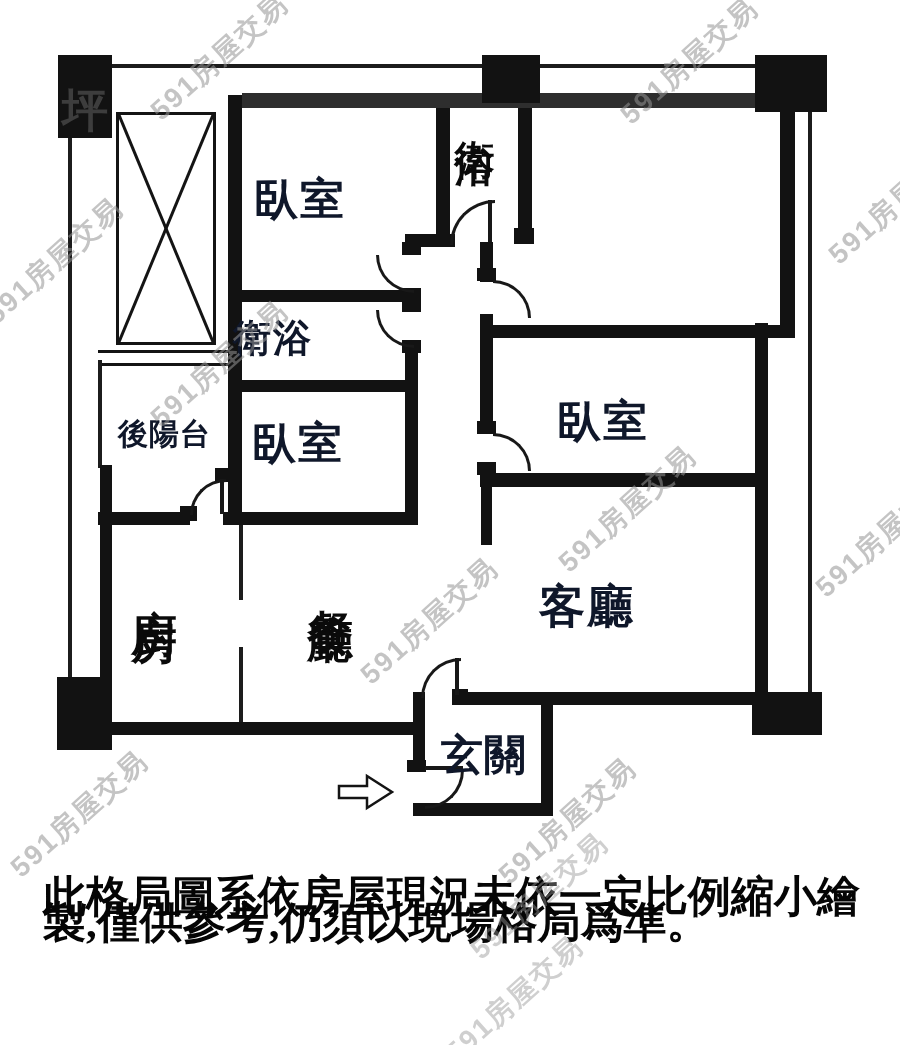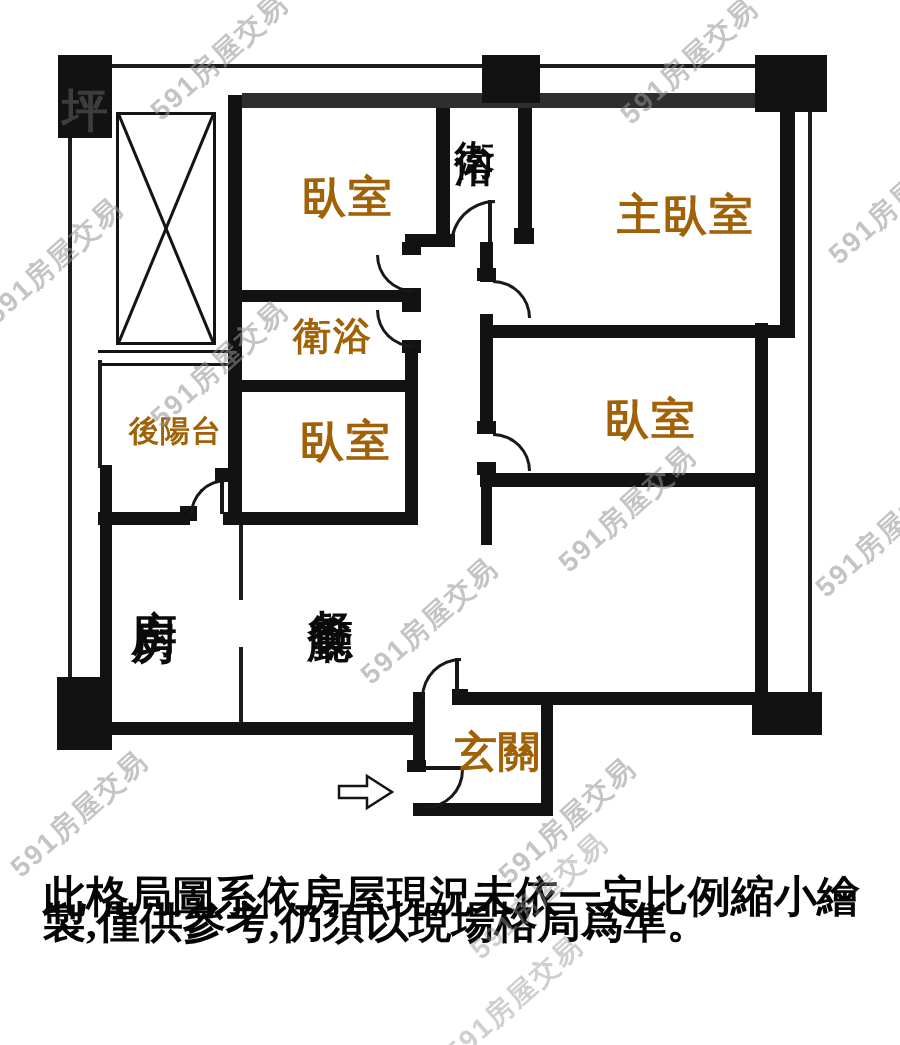--- a/index.html
+++ b/index.html
@@ -11,22 +11,22 @@
   .win{position:absolute;background:#2e2e2e;display:block;}
   .winline{position:absolute;background:#ffffff;border-top:3px solid #141414;border-bottom:3px solid #141414;display:block;}
   
   .arc{position:absolute;display:block;}
   .arc.nw{border-top:3px solid #181818;border-left:3px solid #181818;border-top-left-radius:100%;}
   .arc.ne{border-top:3px solid #181818;border-right:3px solid #181818;border-top-right-radius:100%;}
   .arc.sw{border-bottom:3px solid #181818;border-left:3px solid #181818;border-bottom-left-radius:100%;}
   .arc.se{border-bottom:3px solid #181818;border-right:3px solid #181818;border-bottom-right-radius:100%;}
   .leaf{position:absolute;background:#181818;display:block;}
   
-  .lab{position:absolute;color:#a16207;font-weight:bold;text-align:right;line-height:1.1;
-       letter-spacing:2px;z-index:3;font-family:Liberation Mono, monospace;}
+  .lab{position:absolute;color:#0f172a;font-weight:bold;text-align:left;line-height:1.1;
+       letter-spacing:2px;z-index:3;}
   .vlab{position:absolute;color:#0a0a0a;font-weight:bold;writing-mode:vertical-rl;
         text-orientation:upright;line-height:1.0;letter-spacing:6px;z-index:3;}
   .corner{position:absolute;font-weight:bold;z-index:2;}
   
   .wm{position:absolute;width:220px;height:40px;text-align:center;font-size:28px;letter-spacing:2px;
       font-weight:bold;transform:rotate(-42deg);z-index:6;pointer-events:none;white-space:nowrap;
       font-family:"Liberation Sans","DejaVu Sans",sans-serif;}
   
   .disc{position:absolute;left:43px;width:830px;color:#050505;font-weight:bold;font-size:43px;
         letter-spacing:0px;white-space:nowrap;z-index:4;}
@@ -116,27 +116,27 @@
   <i class="arc se" style="left:425px;top:770px;width:36px;height:36px"></i>
 
   <div class="arrow" style="left:336px;top:772px">
     <svg width="60" height="40" viewBox="0 0 60 40">
       <polygon points="3,14 31,14 31,4 56,20 31,36 31,26 3,26" fill="#ffffff" stroke="#141414" stroke-width="2.5"></polygon>
     </svg>
   </div>
 
   <div class="lab" style="left:254px;top:176px;width:140px;font-size:44px">臥室</div>
   <div class="vlab" style="left:454px;top:108px;font-size:40px">衛浴</div>
-  <div class="lab" style="left:545px;top:194px;width:210px;font-size:44px">主臥室</div>
   <div class="lab" style="left:233px;top:318px;width:140px;font-size:38px">衛浴</div>
   <div class="lab" style="left:252px;top:420px;width:140px;font-size:44px">臥室</div>
   <div class="lab" style="left:118px;top:417px;width:104px;font-size:30px;letter-spacing:1px">後陽台</div>
   <div class="lab" style="left:557px;top:398px;width:140px;font-size:44px">臥室</div>
   <div class="vlab" style="left:131px;top:572px;font-size:46px">廚房</div>
   <div class="vlab" style="left:307px;top:572px;font-size:46px">餐廳</div>
+  <div class="lab" style="left:539px;top:582px;width:140px;font-size:46px">客廳</div>
   <div class="lab" style="left:441px;top:732px;width:100px;font-size:42px;letter-spacing:1px">玄關</div>
 
   <div class="wm" style="left:110px;top:38px;color:rgba(148,148,148,.55)">591房屋交易</div>
   <div class="wm" style="left:580px;top:42px;color:rgba(148,148,148,.55)">591房屋交易</div>
   <div class="wm" style="left:788px;top:182px;color:rgba(148,148,148,.55)">591房屋交易</div>
   <div class="wm" style="left:-55px;top:242px;color:rgba(148,148,148,.55)">591房屋交易</div>
   <div class="wm" style="left:110px;top:345px;color:rgba(148,148,148,.55)">591房屋交易</div>
   <div class="wm" style="left:518px;top:490px;color:rgba(148,148,148,.55)">591房屋交易</div>
   <div class="wm" style="left:775px;top:515px;color:rgba(148,148,148,.55)">591房屋交易</div>
   <div class="wm" style="left:320px;top:602px;color:rgba(148,148,148,.55)">591房屋交易</div>

